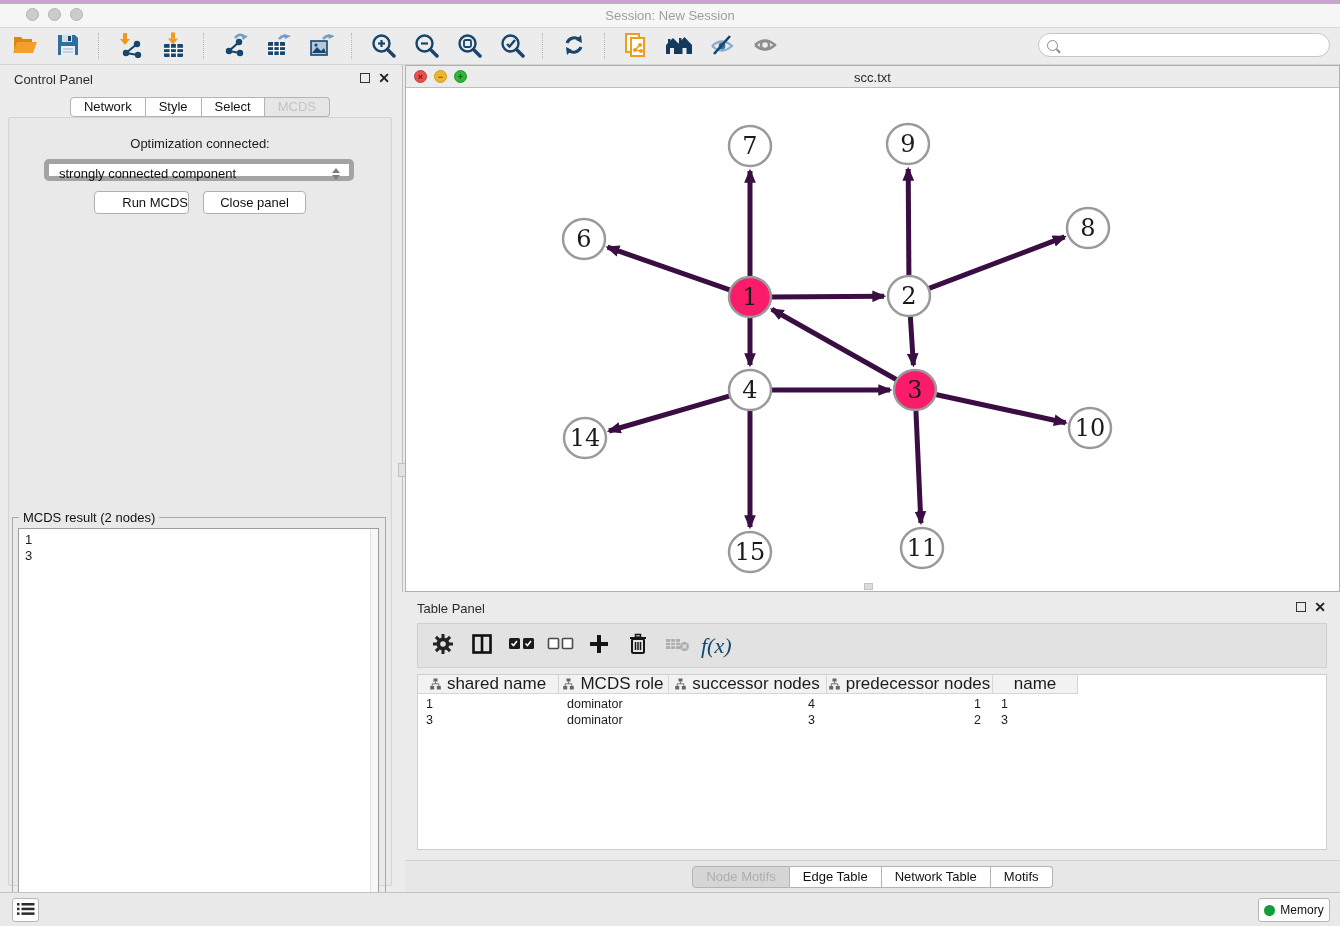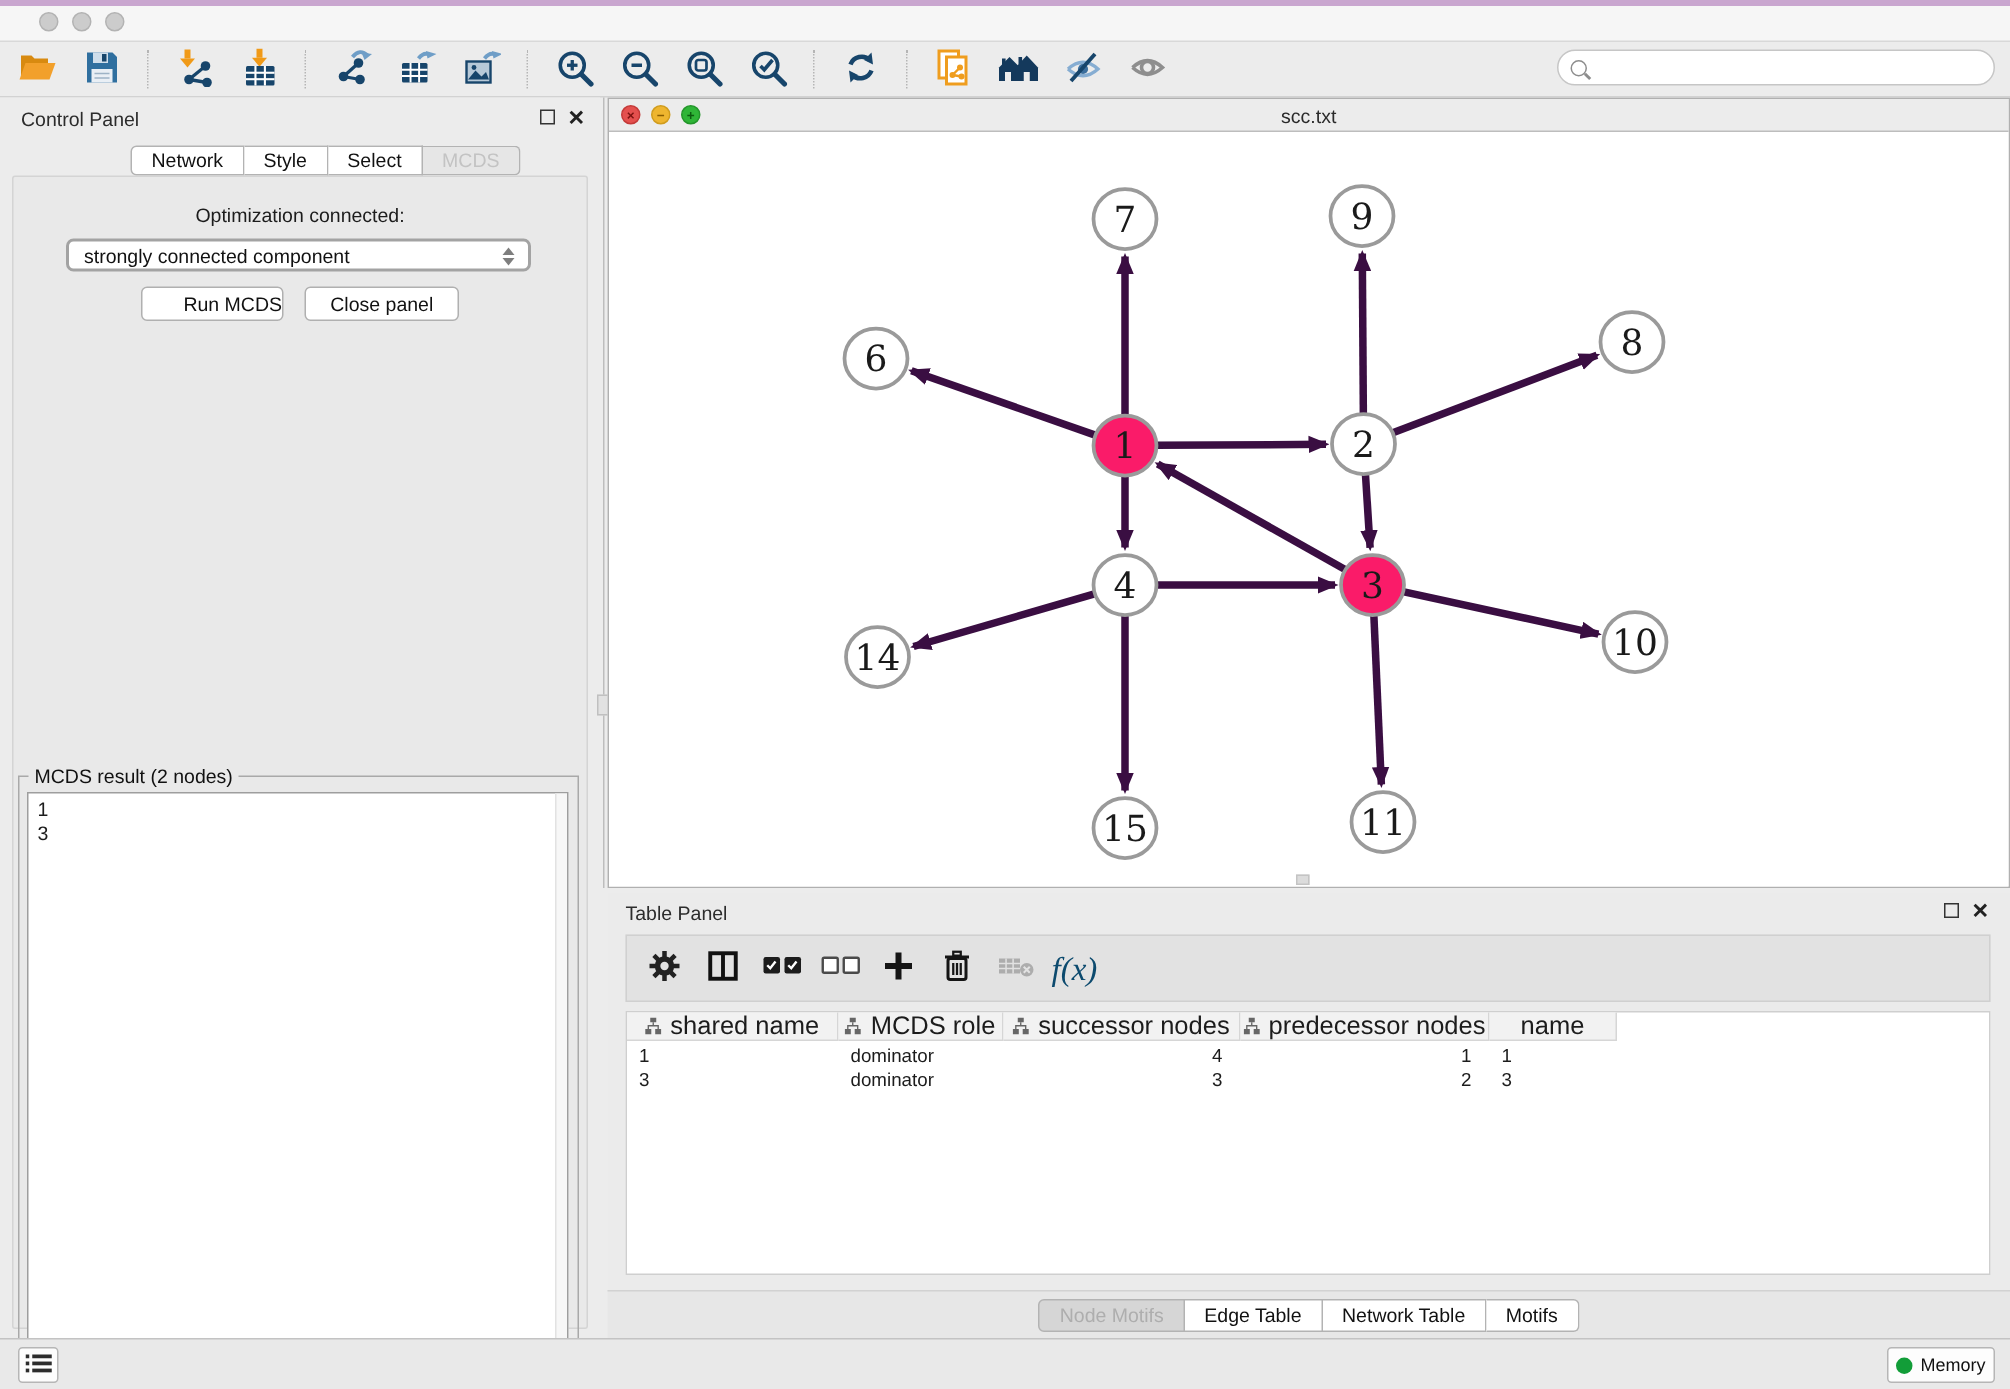--- a/index.html
+++ b/index.html
@@ -22,28 +22,28 @@
   .mag::after { content:""; position:absolute; width:5px; height:1.6px; background:#8d8d8d; transform:rotate(45deg); left:8px; top:9px; }
   .search-input { border:none; outline:none; background:transparent; flex:1; height:20px; font-size:13px; padding:0 8px 0 5px; }
 
   
   .control-panel { position:absolute; left:0; top:65px; width:400px; height:827px; background:#ececec; }
   .cp-header { position:absolute; left:0; top:0; width:100%; height:28px; }
   .cp-title { position:absolute; left:14px; top:7px; font-size:13px; color:#2c2c2c; }
   .win-icons { position:absolute; right:10px; top:7px; display:flex; gap:8px; align-items:center; }
   .float-ic { width:10px; height:10px; border:1.6px solid #333; }
   .close-ic { font-size:14px; font-weight:bold; color:#222; line-height:12px; }
-  .cp-tabs { position:absolute; left:17px; top:32px; width:100%; display:flex; justify-content:center; }
+  .cp-tabs { position:absolute; left:0; top:32px; width:100%; display:flex; justify-content:center; }
   .seg-tab { border:1px solid #b3b3b3; border-left:none; background:#fff; height:20px; line-height:18px; padding:0 13px; font-size:13px; color:#111; }
   .seg-tab:first-child { border-left:1px solid #b3b3b3; border-radius:4px 0 0 4px; }
   .seg-tab:last-child { border-radius:0 4px 4px 0; }
   .seg-tab.active { background:#e6e6e6; color:#c3c3c3; }
   .cp-body { position:absolute; left:8px; right:8px; top:52px; bottom:6px; background:#e9e9e9; border:1px solid #d4d4d4; border-radius:2px; }
   .opt-label { position:absolute; left:0; width:100%; top:71px; text-align:center; font-size:13px; color:#1c1c1c; }
-  .cp-select { position:absolute; left:44px; top:94px; width:310px; height:22px; background:#fff; border:2px solid #a3a3a3; border-radius:5px; font-size:13px; line-height:20px; padding-left:10px; color:#111; }
+  .cp-select { position:absolute; left:44px; top:94px; width:310px; height:22px; background:#fff; border:5px solid #a3a3a3; border-radius:5px; font-size:13px; line-height:20px; padding-left:10px; color:#111; }
   .stepper { position:absolute; right:9px; top:4px; display:flex; flex-direction:column; gap:2px; }
   .tri-up { width:0; height:0; border-left:4px solid transparent; border-right:4px solid transparent; border-bottom:5px solid #7e7e7e; }
   .tri-down { width:0; height:0; border-left:4px solid transparent; border-right:4px solid transparent; border-top:5px solid #7e7e7e; }
   .cp-btn { position:absolute; top:126px; height:23px; background:#fff; border:1px solid #b0b0b0; border-radius:4px; font-size:13px; color:#111; text-align:center; }
   .btn-run { left:94px; width:95px;text-align:right; }
   .btn-close { left:203px; width:103px; }
   .cp-btn span { line-height:21px; display:block; }
   .result-box { position:absolute; left:12px; width:374px; top:424px; height:388px; border:1px solid #a9a9a9;margin-top:28px; }
   .result-legend { position:absolute; left:6px; top:-8px; background:#e9e9e9; padding:0 4px; font-size:13px; color:#111; }
   .result-list { position:absolute; left:5px; right:6px; top:10px; bottom:8px; background:#fff; border:1px solid #9e9e9e; font-size:13px; padding:3px 0 0 6px; line-height:16px; }
@@ -93,20 +93,21 @@
 </head>
 <body>
 
 <div class="titlebar">
   <div class="accent"></div>
   <div class="traffic">
     <div class="dot"></div>
     <div class="dot"></div>
     <div class="dot"></div>
   </div>
+  <div class="app-title">Session: New Session</div>
 </div>
 
 <div class="toolbar">
   <div class="tbtn">
     <span><svg width="26" height="24" viewBox="0 0 26 24">
           <path d="M2 4h7l2 2h9v3H6L2 19z" fill="#d88a10"></path>
           <path d="M5 9h20l-4 11H1z" fill="#f2a02b"></path>
         </svg></span>
   </div>
   <div class="tbtn">

